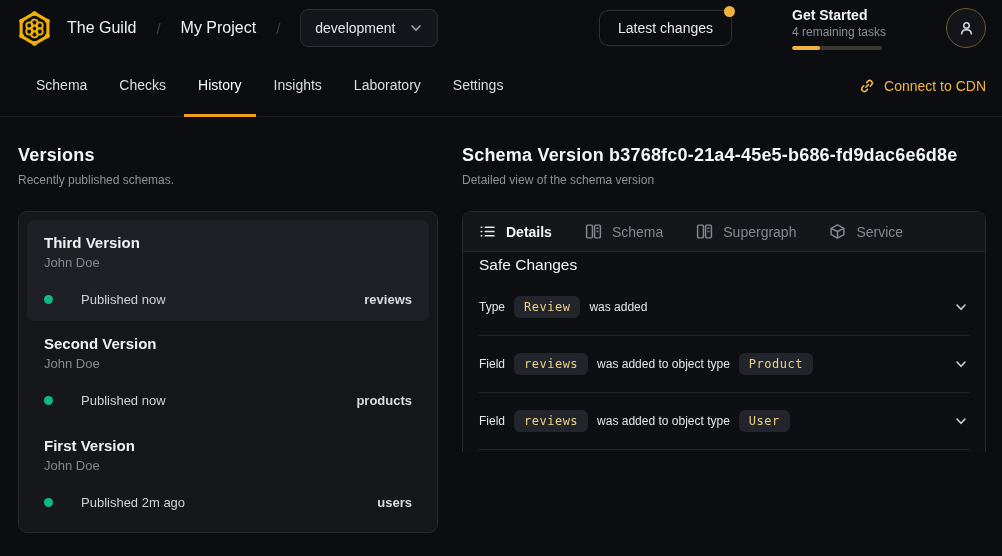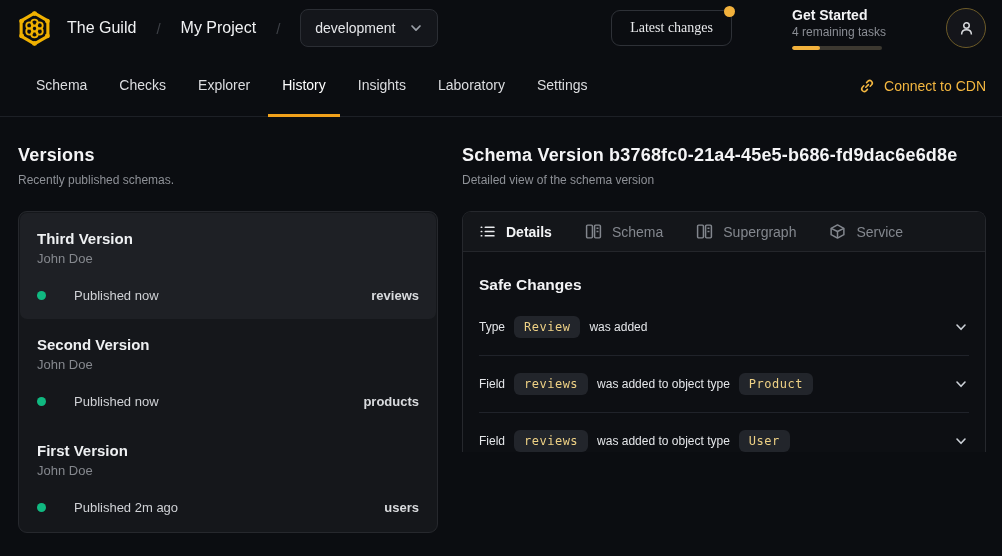--- a/index.html
+++ b/index.html
@@ -23,21 +23,21 @@
   .target-select {
     display:flex; align-items:center; gap:14px;
     background:#14161b; border:1px solid #2b2e34; border-radius:8px;
     height:38px; padding:0 14px; color:#e6e7ea; font-size:14px;
     cursor:pointer;
   }
   .spacer { flex:1; }
   .latest-btn {
     position:relative; height:36px; padding:0 18px;
     background:transparent; border:1px solid #2e3137; border-radius:9px;
-    color:#e8e9eb; font-size:14px; font-family:Liberation Serif, serif; cursor:pointer;
+    color:#e8e9eb; font-size:14px; font-family:Liberation Sans, sans-serif; cursor:pointer;
     display:flex; align-items:center;
   }
   .latest-dot {
     position:absolute; top:-5px; right:-4px; width:11px; height:11px;
     border-radius:50%; background:#f2b13c;
   }
   .get-started { width:92px; margin-left:46px; margin-right:48px; }
   .gs-title { font-size:14px; font-weight:700; color:#f4f4f6; }
   .gs-sub { font-size:12px; color:#8a8d94; margin-top:2px; white-space:nowrap; }
   .gs-bar { margin-top:7px; height:4px; width:90px; background:#3c3830; border-radius:2px; overflow:hidden; }
@@ -69,21 +69,21 @@
   .main { display:flex; padding:28px 16px 0 18px; gap:24px; }
   .col-left { width:420px; flex:none; }
   .col-right { flex:1; min-width:0; }
   .panel-title { font-size:18px; font-weight:700; color:#f4f4f6; letter-spacing:.2px; }
   .panel-sub { font-size:12px; color:#8e9197; margin-top:7px; }
 
   
   .versions-card {
     margin-top:24px; height:322px;
     background:#15171b; border:1px solid #26282d; border-radius:9px;
-    display:flex; flex-direction:column; overflow:hidden; padding:1px;
+    display:flex; flex-direction:column; overflow:hidden; padding:8px;
   }
   .version-item {
     flex:1; padding:14px 17px; border-radius:7px; cursor:pointer;
     display:flex; flex-direction:column; justify-content:center;
   }
   .version-item.selected { background:#1e2025; }
   .vi-title { font-size:15px; font-weight:700; color:#eef0f2; }
   .vi-author { font-size:13px; color:#85888e; margin-top:4px; }
   .vi-meta { display:flex; align-items:center; margin-top:22px;gap:16px; }
   .vi-dot { width:9px; height:9px; border-radius:50%; background:#10b981; }
@@ -98,21 +98,21 @@
   }
   .detail-tabs {
     height:40px; background:#14161a; border-bottom:1px solid #24262b;
     display:flex; align-items:center; padding:0 16px; gap:33px;
   }
   .dtab { display:flex; align-items:center; gap:10px; font-size:14px; color:#83878e; cursor:pointer; }
   .dtab.active { color:#f4f5f7; font-weight:700; }
   .dtab.active svg { stroke:#e8e9ec; }
   .dtab svg { stroke:#83878e; }
   .detail-body { padding:0 16px; }
-  .section-title { font-size:15.5px; font-weight:700; color:#f2f3f5; margin-top:24px; margin-bottom:5px; }
+  .section-title { font-size:15.5px; font-weight:400; color:#f2f3f5; margin-top:4px; margin-bottom:5px; }
   .change-row {
     height:57px; display:flex; align-items:center; gap:9px;
     border-bottom:1px solid #20232a; cursor:pointer;
   }
   .change-text { font-size:12px; color:#e4e6e9; }
   .code-badge {
     font-family:"DejaVu Sans Mono", monospace; font-size:12px;
     color:#eed185; background:#22252b; border-radius:6px;
     padding:4px 10px; letter-spacing:.5px;
   }
@@ -181,21 +181,20 @@
         <path d="M3.4 13.6 C3.4 10.6 5.4 9.2 8 9.2 C10.6 9.2 12.6 10.6 12.6 13.6"></path>
       </svg>
     </span>
   </div>
 </div>
 
 <div class="nav">
   <div class="nav-tabs">
     <div class="nav-tab">Schema</div>
     <div class="nav-tab">Checks</div>
-    <div class="nav-tab">Explorer</div>
     <div class="nav-tab active">History</div>
     <div class="nav-tab">Insights</div>
     <div class="nav-tab">Laboratory</div>
     <div class="nav-tab">Settings</div>
   </div>
   <div class="cdn-link">
     <span>
       <svg width="16" height="16" viewBox="0 0 16 16" fill="none" stroke="#f4b740" stroke-width="1.6" stroke-linecap="round">
         <path d="M6.8 9.2 L9.4 6.6"></path>
         <path d="M7.6 4.6 L9 3.2 a2.55 2.55 0 0 1 3.6 3.6 L11.2 8.2"></path>

